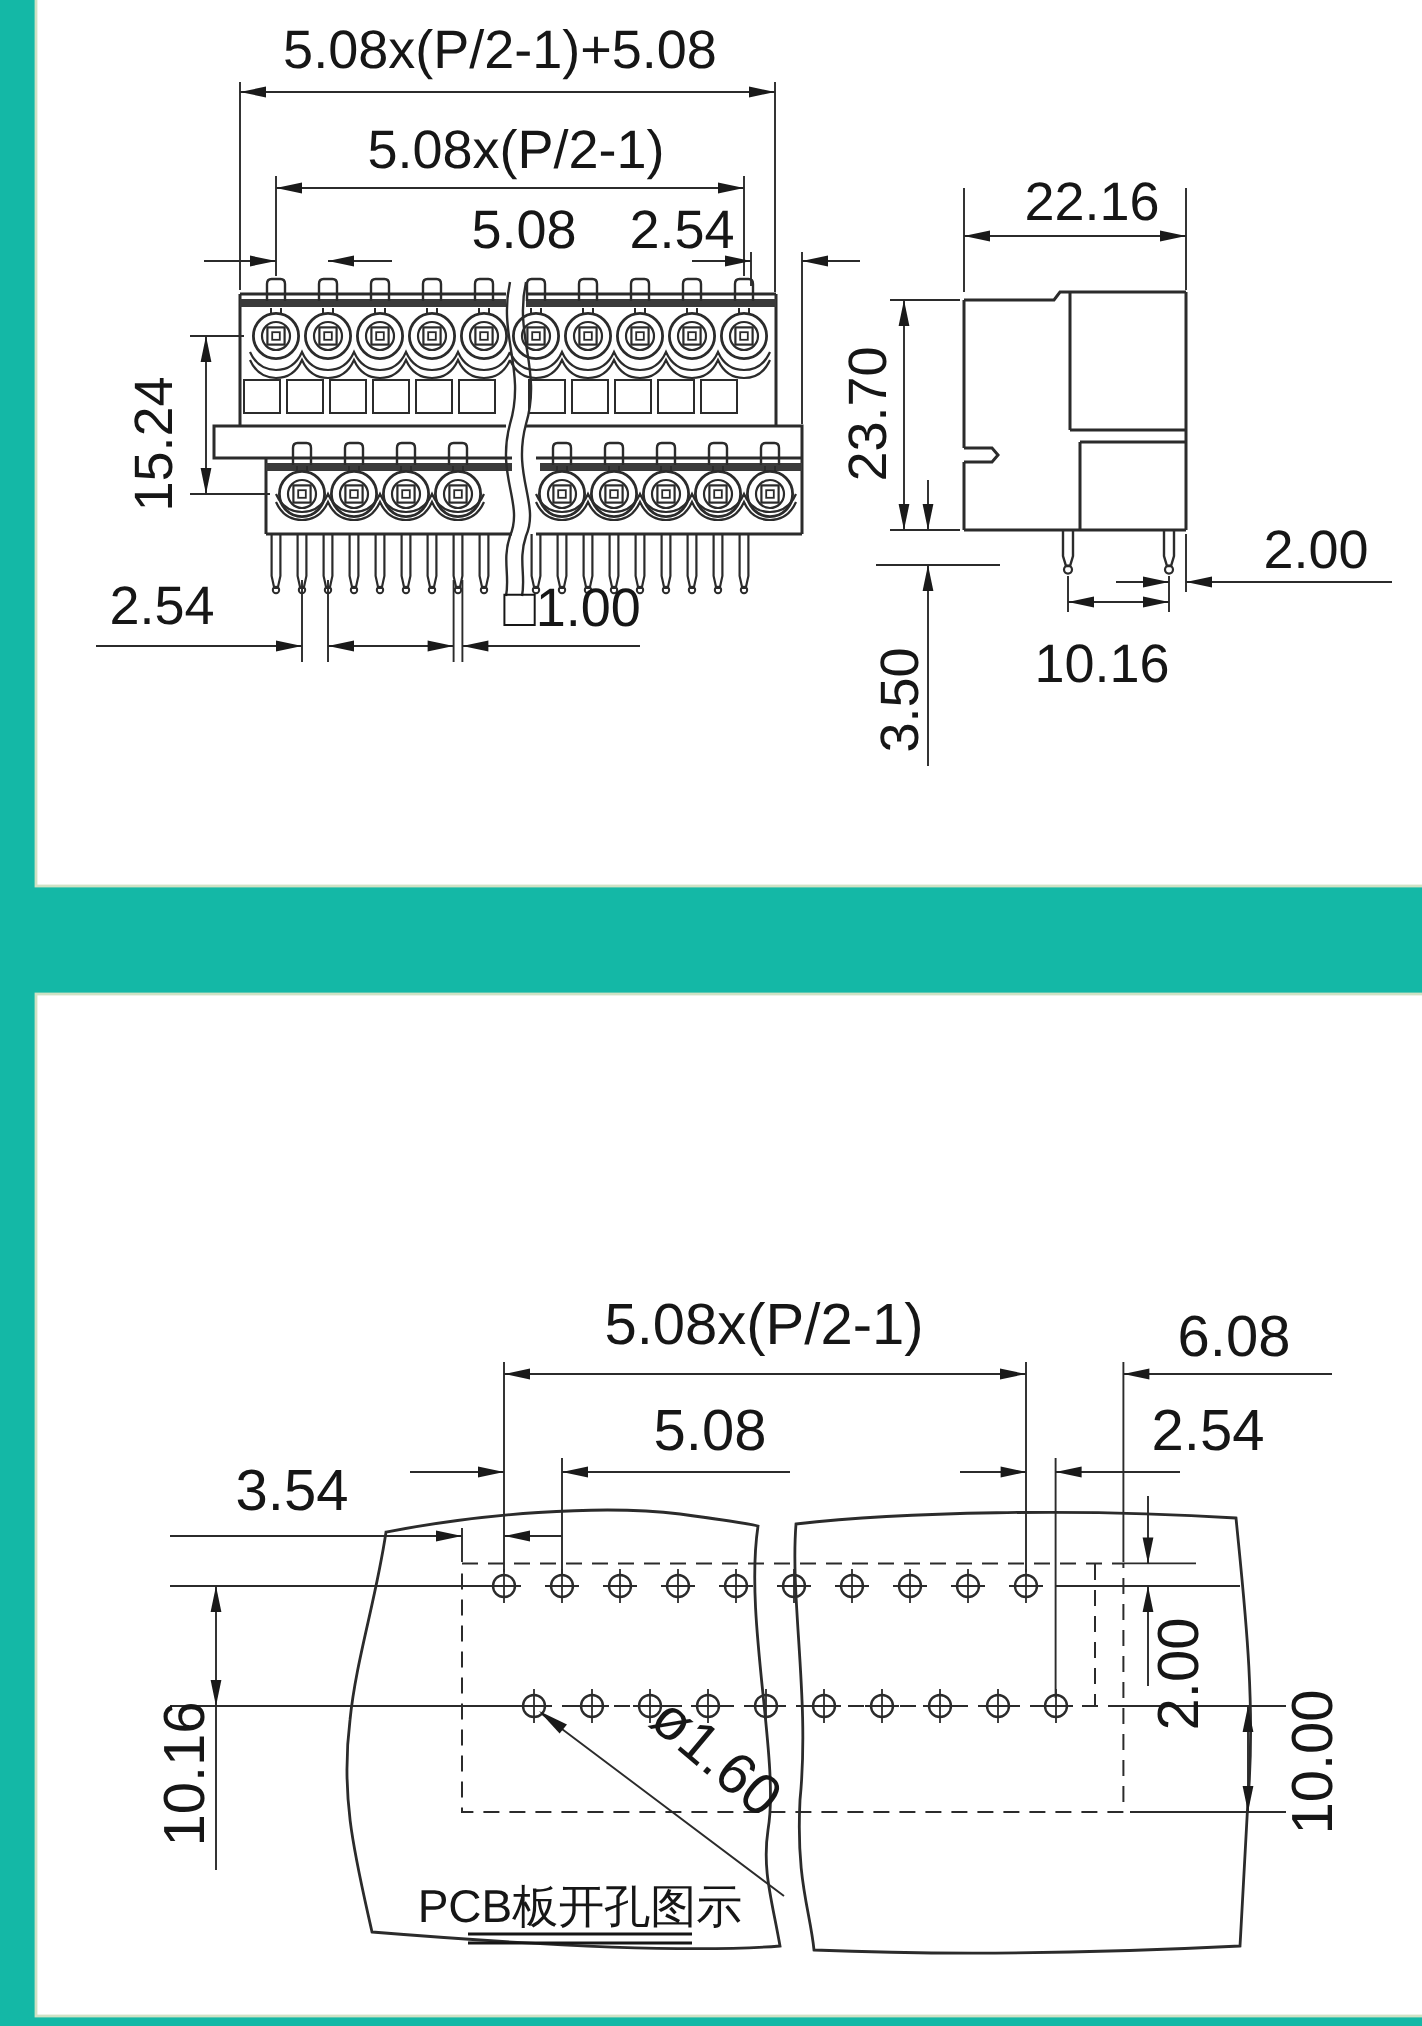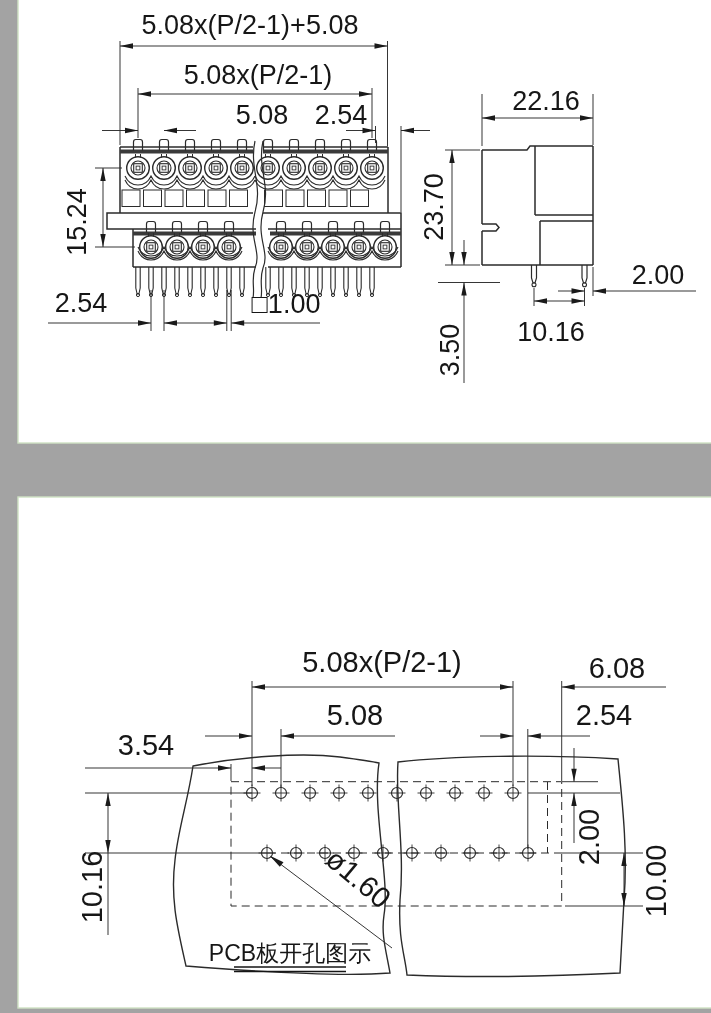--- a/index.html
+++ b/index.html
@@ -1,16 +1,16 @@
 <!DOCTYPE html>
 <html><head>
 <meta charset="utf-8">
 <style>
   html,body{margin:0;padding:0;background:#ffffff;}
-  .sheet{position:relative;width:711px;height:1013px;background:#a3a3a3;overflow:hidden;}
+  .sheet{position:relative;width:711px;height:1013px;background:#14b8a6;overflow:hidden;}
   svg text{font-family:"Liberation Sans","DejaVu Sans",sans-serif;fill:#161616;}
   .dim{font-size:27px;}
   .dimb{font-size:29px;}
   .cap{font-size:23px;}
 </style>
 </head>
 <body>
 
 <div class="sheet">
 <svg width="711" height="1013" viewBox="0 0 711 1013">

